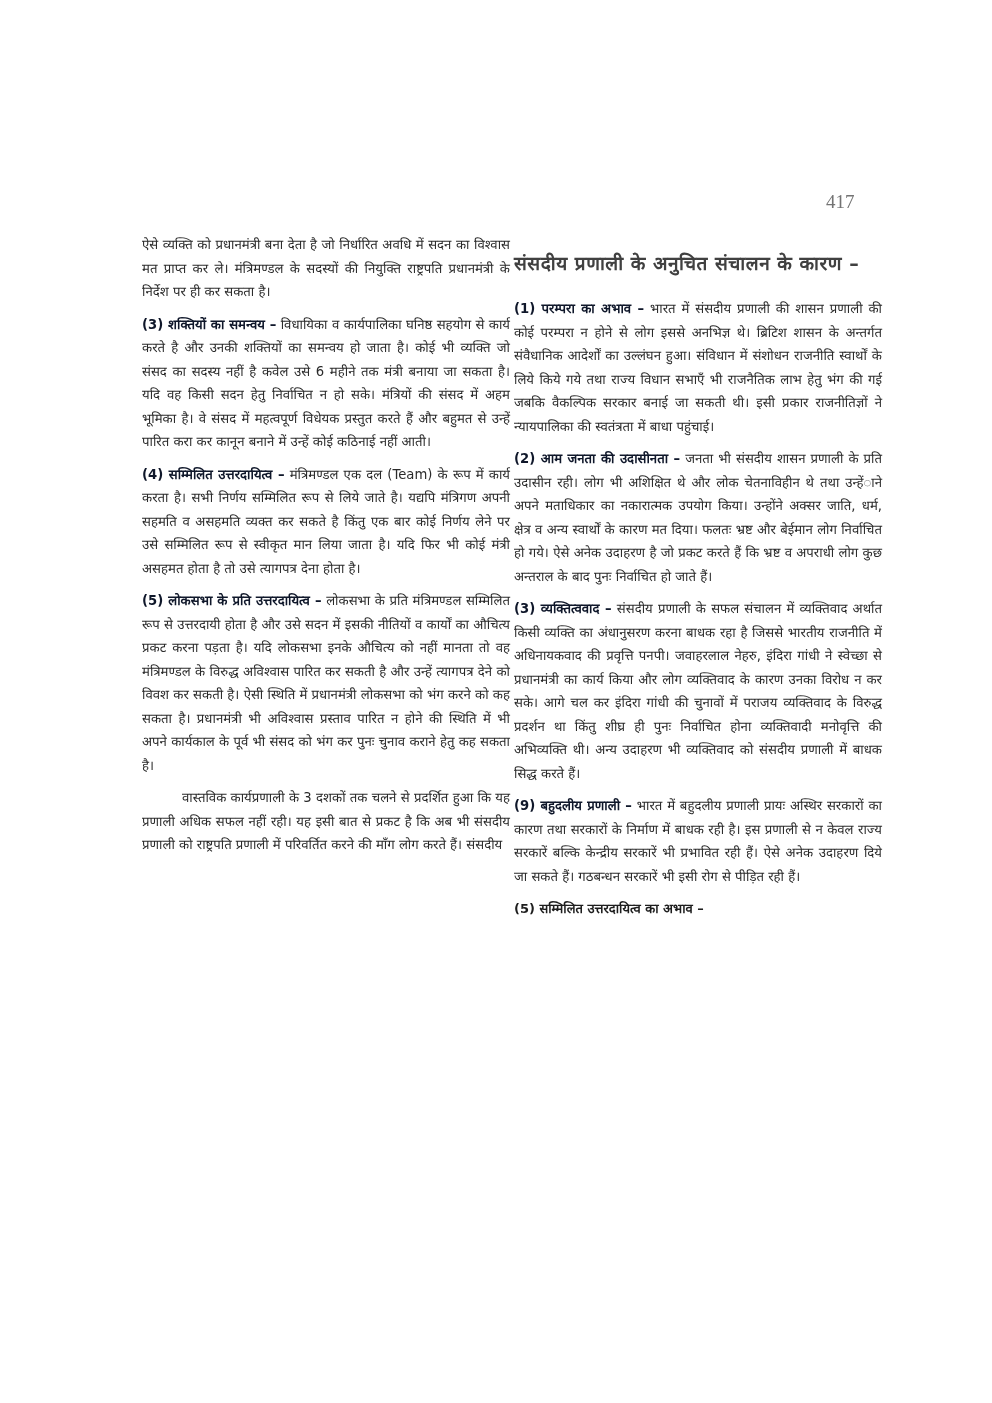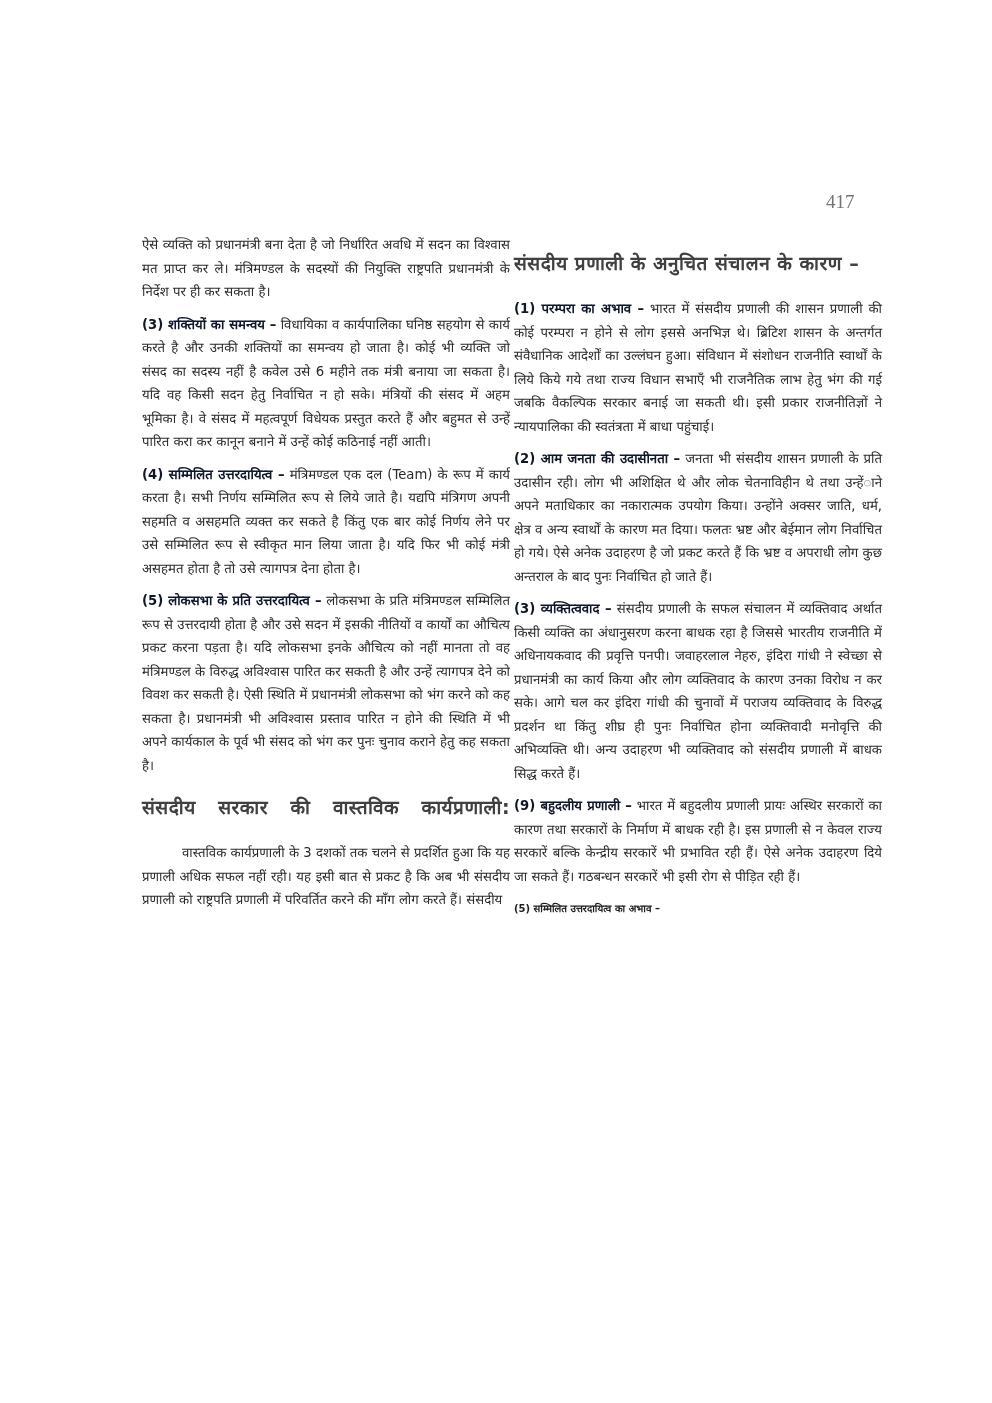--- a/index.html
+++ b/index.html
@@ -47,41 +47,40 @@
       line-height: 32px;
       font-weight: 700;
       color: #404040;
       text-align: justify;
       text-align-last: justify;
       letter-spacing: 0.5px;
     }
     h2.section-heading.two-line { text-align-last: left; }
     .sub-heading {
       margin: 4px 0 5px 0;
-      font-size: 10px;
+      font-size: 13px;
       line-height: 24px;
       font-weight: bold;
       color: #1e1e1e;
     }
   </style>
 </head>
 <body>
 
 <div class="page-number">417</div>
 
 <div class="column col-left">
   <p>ऐसे व्यक्ति को प्रधानमंत्री बना देता है जो निर्धारित अवधि में सदन का विश्वास मत प्राप्त कर ले। मंत्रिमण्डल के सदस्यों की नियुक्ति राष्ट्रपति प्रधानमंत्री के निर्देश पर ही कर सकता है।</p>
 
   <p><span class="item-title">(3) शक्तियों का समन्वय –</span><span> विधायिका व कार्यपालिका घनिष्ठ सहयोग से कार्य करते है और उनकी शक्तियों का समन्वय हो जाता है। कोई भी व्यक्ति जो संसद का सदस्य नहीं है कवेल उसे 6 महीने तक मंत्री बनाया जा सकता है। यदि वह किसी सदन हेतु निर्वाचित न हो सके। मंत्रियों की संसद में अहम भूमिका है। वे संसद में महत्वपूर्ण विधेयक प्रस्तुत करते हैं और बहुमत से उन्हें पारित करा कर कानून बनाने में उन्हें कोई कठिनाई नहीं आती।</span></p>
 
   <p><span class="item-title">(4) सम्मिलित उत्तरदायित्व –</span><span> मंत्रिमण्डल एक दल (Team) के रूप में कार्य करता है। सभी निर्णय सम्मिलित रूप से लिये जाते है। यद्यपि मंत्रिगण अपनी सहमति व असहमति व्यक्त कर सकते है किंतु एक बार कोई निर्णय लेने पर उसे सम्मिलित रूप से स्वीकृत मान लिया जाता है। यदि फिर भी कोई मंत्री असहमत होता है तो उसे त्यागपत्र देना होता है।</span></p>
 
   <p><span class="item-title">(5) लोकसभा के प्रति उत्तरदायित्व –</span><span> लोकसभा के प्रति मंत्रिमण्डल सम्मिलित रूप से उत्तरदायी होता है और उसे सदन में इसकी नीतियों व कार्यों का औचित्य प्रकट करना पड़ता है। यदि लोकसभा इनके औचित्य को नहीं मानता तो वह मंत्रिमण्डल के विरुद्ध अविश्वास पारित कर सकती है और उन्हें त्यागपत्र देने को विवश कर सकती है। ऐसी स्थिति में प्रधानमंत्री लोकसभा को भंग करने को कह सकता है। प्रधानमंत्री भी अविश्वास प्रस्ताव पारित न होने की स्थिति में भी अपने कार्यकाल के पूर्व भी संसद को भंग कर पुनः चुनाव कराने हेतु कह सकता है।</span></p>
 
-  <h2 class="section-heading">संसदीय सरकार की वास्तविक कार्यप्रणाली:</h2>
 
   <p class="indent">वास्तविक कार्यप्रणाली के 3 दशकों तक चलने से प्रदर्शित हुआ कि यह प्रणाली अधिक सफल नहीं रही। यह इसी बात से प्रकट है कि अब भी संसदीय प्रणाली को राष्ट्रपति प्रणाली में परिवर्तित करने की माँग लोग करते हैं। संसदीय</p>
 </div>
 
 <div class="column col-right">
 
   <h2 class="section-heading two-line">संसदीय प्रणाली के अनुचित संचालन के कारण –</h2>
 
   <p><span class="item-title">(1) परम्परा का अभाव –</span><span> भारत में संसदीय प्रणाली की शासन प्रणाली की कोई परम्परा न होने से लोग इससे अनभिज्ञ थे। ब्रिटिश शासन के अन्तर्गत संवैधानिक आदेर्शों का उल्लंघन हुआ। संविधान में संशोधन राजनीति स्वार्थों के लिये किये गये तथा राज्य विधान सभाएँ भी राजनैतिक लाभ हेतु भंग की गई जबकि वैकल्पिक सरकार बनाई जा सकती थी। इसी प्रकार राजनीतिज्ञों ने न्यायपालिका की स्वतंत्रता में बाधा पहुंचाई।</span></p>
 

